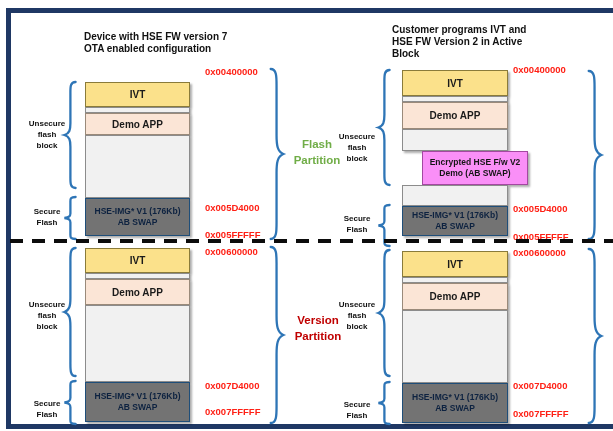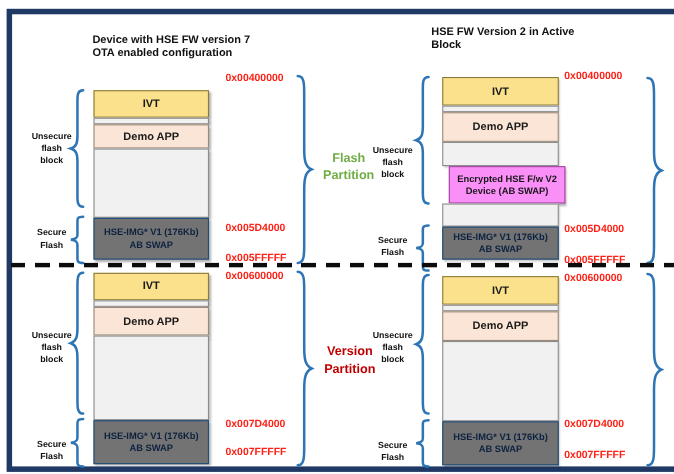--- a/index.html
+++ b/index.html
@@ -116,35 +116,36 @@
   <div class="part green" style="left:285px;top:136px;width:64px">
     <span>Flash</span>
     <span>Partition</span>
   </div>
   <div class="part dred" style="left:285px;top:312px;width:66px">
     <span>Version</span>
     <span>Partition</span>
   </div>
 
   <div class="title" style="left:392px;top:24px">
+    <span>Customer programs IVT and</span>
     <span>HSE FW Version 2 in Active</span>
     <span>Block</span>
   </div>
 
   <div class="block ivt" style="left:402px;top:70px;width:106px;height:26px">
       <span>IVT</span>
     </div>
   <div class="block empty" style="left:402px;top:96px;width:106px;height:6px"></div>
   <div class="block demo" style="left:402px;top:102px;width:106px;height:27px">
       <span>Demo APP</span>
     </div>
   <div class="block empty" style="left:402px;top:129px;width:106px;height:22px"></div>
-  <div class="block enc" style="left:408px;top:151px;width:106px;height:34px">
+  <div class="block enc" style="left:422px;top:151px;width:106px;height:34px">
     <span>Encrypted HSE F/w V2</span>
-    <span>Device (AB SWAP)</span>
+    <span>Demo (AB SWAP)</span>
   </div>
   <div class="block empty" style="left:402px;top:185px;width:106px;height:21px"></div>
   <div class="block hse" style="left:402px;top:206px;width:106px;height:30px">
     <span>HSE-IMG* V1 (176Kb)</span>
     <span>AB SWAP</span>
   </div>
 
   <div class="block ivt" style="left:402px;top:251px;width:106px;height:26px">
       <span>IVT</span>
     </div>

